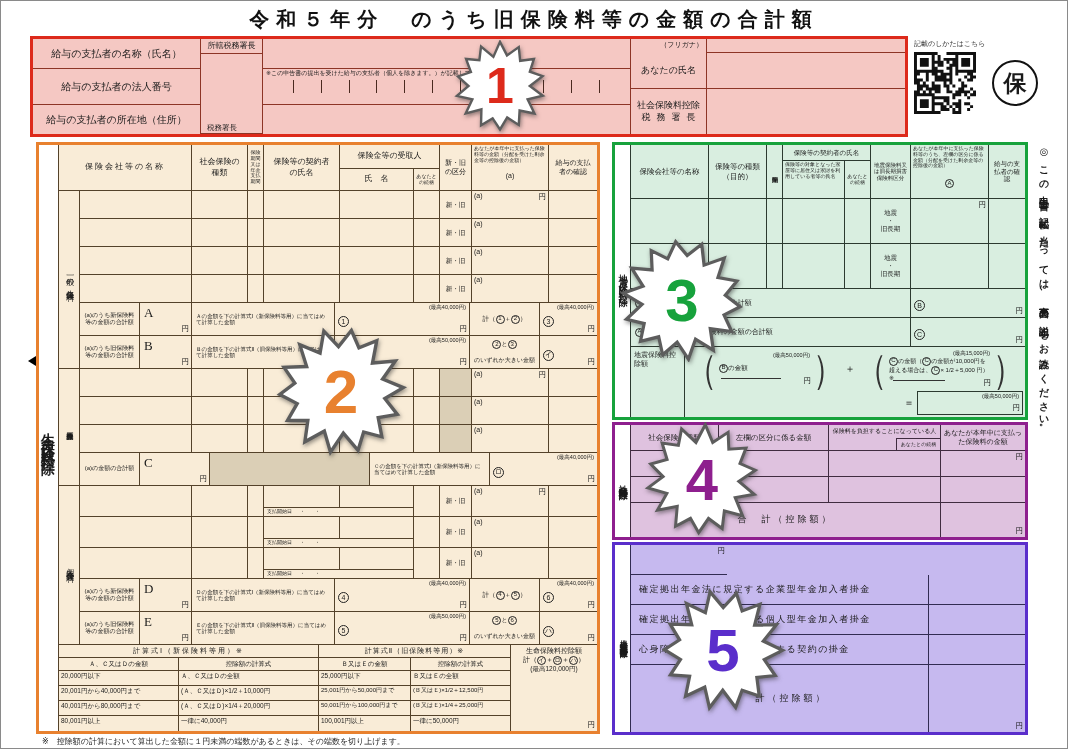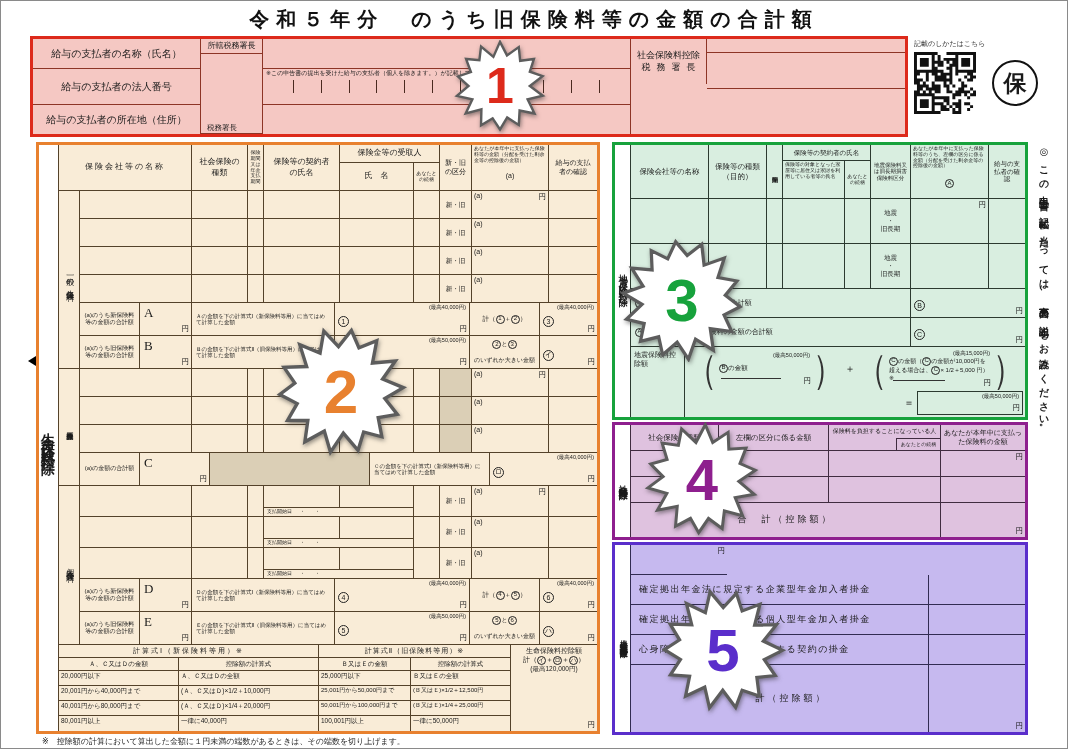--- a/index.html
+++ b/index.html
@@ -84,20 +84,24 @@
             <span></span>
             <span></span>
             <span></span>
             <span></span>
           </div>
       </div>
       <div class="c nb" style="height:29px"></div>
     </div>
 
     <div class="col" style="width:76px">
+      <div class="col c" style="height:50px">
+        <div class="t7" style="height:14px;padding:2px 3px 0;text-align:right">（フリガナ）</div>
+        <div class="ctr t9 jp-just" style="flex:1;padding:0 5px">あなたの氏名</div>
+      </div>
       <div class="col c nb ctr" style="height:45px">
         <div class="t9">社会保険料控除</div>
         <div class="t9 jp-just" style="width:54px">税務署長</div>
       </div>
     </div>
 
     <div class="col" style="flex:1">
       <div class="col c nr" style="height:50px">
         <div style="height:14px;border-bottom:1px solid var(--lc)"></div>
         <div style="flex:1"></div>
@@ -125,21 +129,21 @@
       <span class="vtx" style="font-size:14px;font-weight:bold;letter-spacing:5px">生命保険料控除</span>
     </div>
     <div class="col" style="flex:1">
 
       <div class="fr" style="height:46px">
         <div class="c ctr t8" style="width:133px;letter-spacing:2px;padding:0 6px">保険会社等の名称</div>
         <div class="c ctr t8" style="width:56px;padding:0 4px">社会保険の種類</div>
         <div class="c ctr t5" style="width:16px;padding:0 1px">保険期間又は年金支払期間</div>
         <div class="c ctr t8" style="width:76px;padding:0 6px">保険等の契約者の氏名</div>
         <div class="col c" style="width:100px">
-          <div class="ctr t8" style="height:18px;border-bottom:1px solid var(--lc)">保険金等の受取人</div>
+          <div class="ctr t8" style="height:24px;border-bottom:1px solid var(--lc)">保険金等の受取人</div>
           <div class="fr" style="flex:1">
             <div class="ctr t8" style="width:74px;border-right:1px solid var(--lc)">氏　名</div>
             <div class="ctr t5" style="width:25px;padding:0 1px">あなたとの続柄</div>
           </div>
         </div>
         <div class="c ctr t7" style="width:32px;padding:0 3px">新・旧の区分</div>
         <div class="col c" style="width:77px;padding:1px 2px">
           <div class="t5">あなたが本年中に支払った保険料等の金額（分配を受けた剰余金等の控除後の金額）</div>
           <div class="t7 ctr" style="flex:1">(a)</div>
         </div>

